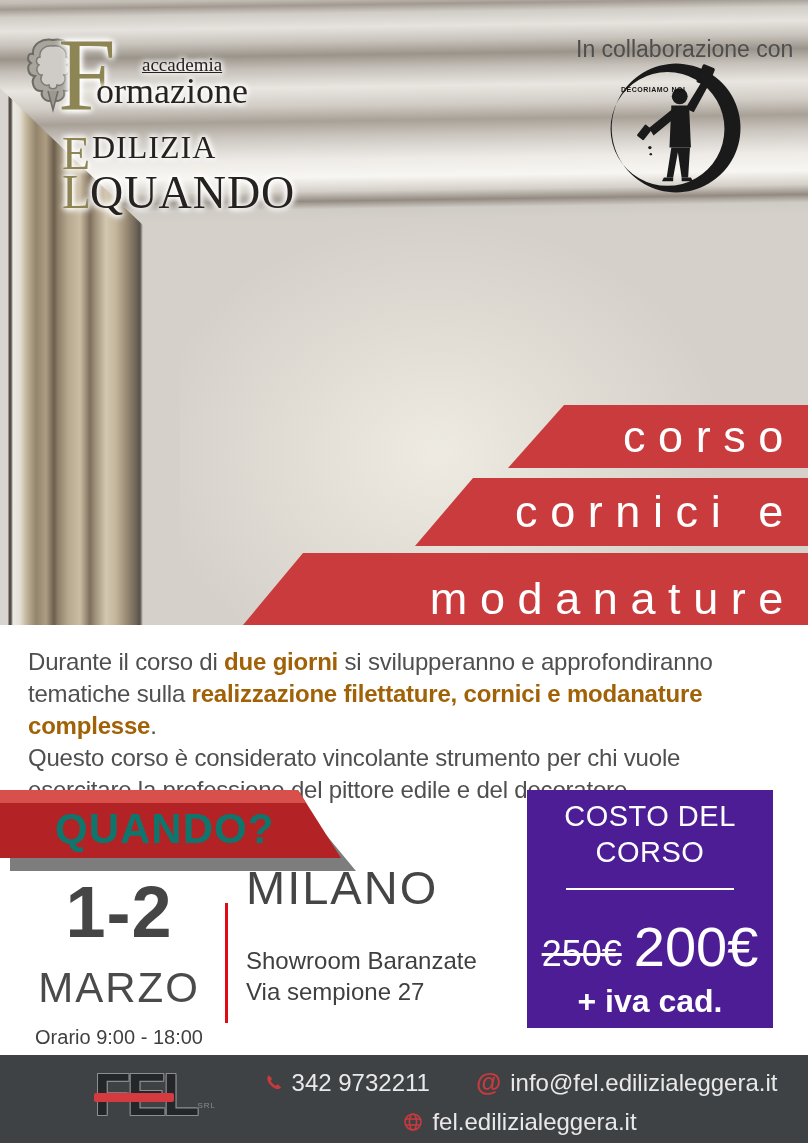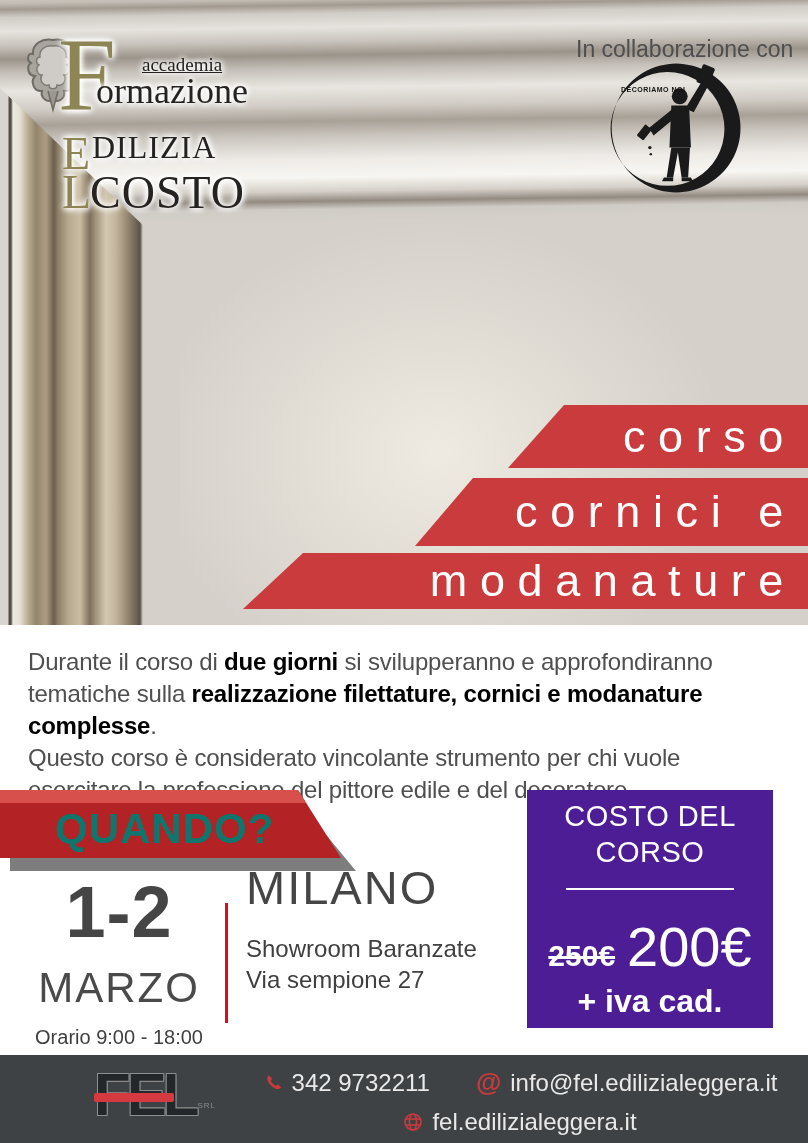--- a/index.html
+++ b/index.html
@@ -44,55 +44,55 @@
   
   .collab-label { position:absolute; left:576px; top:36px; font-size:23px; color:#4e4e4e; }
   .decoriamo { position:absolute; left:606px; top:58px; }
   .decoriamo-label { position:absolute; left:621px; top:86px; font-size:7px; font-weight:bold; letter-spacing:.5px; color:#141414; }
 
   
   .band { position:absolute; right:0; display:flex; align-items:center; justify-content:flex-end;
     background:#c93b3d; color:#fff; font-size:45px; font-weight:500; letter-spacing:.28em; padding-right:12px; }
   .band-1 { top:405px; left:508px; height:63px; clip-path:polygon(56px 0,100% 0,100% 100%,0 100%); }
   .band-2 { top:478px; left:415px; height:68px; clip-path:polygon(58px 0,100% 0,100% 100%,0 100%); }
-  .band-3 { top:553px; left:243px; height:56px; clip-path:polygon(60px 0,100% 0,100% 100%,0 100%); }
+  .band-3 { top:553px; left:243px; height:72px; clip-path:polygon(60px 0,100% 0,100% 100%,0 100%);align-items:flex-end; }
 
   
   .intro { position:absolute; left:28px; top:646px; width:760px; font-size:24px; line-height:32px; color:#4f4f4f; letter-spacing:-0.2px; }
-  .intro b { color:#000000; }
+  .intro b { color:#a16207; }
 
   
   .quando-shadow { position:absolute; left:10px; top:801px; width:346px; height:70px; background:#7d7d7d;
     clip-path:polygon(0 0,288px 0,100% 100%,0 100%); }
   .quando-main { position:absolute; left:0; top:790px; width:341px; height:68px; background:#b32225;
     clip-path:polygon(0 0,298px 0,100% 100%,0 100%); }
   .quando-strip { position:absolute; left:0; top:0; width:100%; height:13px; background:#d8504c; }
   .quando-label { position:absolute; left:55px; top:803px; width:240px; height:52px; display:flex; align-items:center;
     color:#0f766e; font-size:42px; font-weight:bold; letter-spacing:1px; }
 
   
   .cost-box { position:absolute; left:527px; top:790px; width:246px; height:238px; background:#4c1d95; color:#fff;
     display:flex; flex-direction:column; align-items:center; justify-content:center; text-align:center; }
   .cost-title { font-size:29px; line-height:36px; letter-spacing:.5px; font-weight:400; }
   .cost-divider { width:168px; height:2px; background:#fff; margin:18px 0 24px; }
   .price-row { display:flex; align-items:baseline; gap:12px; }
-  .old-price { font-size:30px; text-decoration:line-through; font-weight:700; }
+  .old-price { font-size:36px; text-decoration:line-through; font-weight:400; }
   .new-price { font-size:56px; font-weight:400; }
   .vat-note { font-size:32px; font-weight:700; margin-top:4px; }
 
   
   .schedule { position:absolute; left:18px; top:876px; width:202px; text-align:center; color:#4a4a4a; }
   .dates { font-size:72px; font-weight:bold; line-height:1; letter-spacing:1px; color:#454545; }
   .month { font-size:42px; letter-spacing:2px; margin-top:16px; }
   .hours { font-size:20px; margin-top:14px; color:#3f3f3f; }
   .red-divider { position:absolute; left:225px; top:903px; width:3px; height:120px; background:#e20a14; }
   .venue { position:absolute; left:246px; top:860px; width:260px; color:#4a4a4a; }
   .city { font-size:47px; letter-spacing:2px; font-weight:500; color:#454545; }
   .venue-line { font-size:24px; line-height:31px; color:#3f3f3f; }
-  .venue-line.first { margin-top:18px; }
+  .venue-line.first { margin-top:30px; }
 
   
   .footer { position:absolute; left:0; top:1055px; width:808px; height:88px; background:#3f4245; }
   .fel-mark { position:absolute; left:94px; top:10px; width:130px; height:66px; }
   .fel-letters { font-family:"Liberation Sans",sans-serif; font-size:60px; font-weight:bold; letter-spacing:-4px;
     color:#24272a; line-height:60px;
     text-shadow:-1px -1px 0 #8e8e8e, 1px -1px 0 #8e8e8e, -1px 1px 0 #8e8e8e, 1px 1px 0 #8e8e8e; }
   .fel-bar { position:absolute; left:0px; top:28px; width:80px; height:9px; background:#d43a3f; border-radius:2px; }
   .fel-srl { position:absolute; right:8px; top:36px; font-size:8px; letter-spacing:1px; color:#8b8b8b; }
   .contacts { position:absolute; left:250px; top:12px; width:540px; }
@@ -116,21 +116,21 @@
         <path d="M29 4 C18 2 8 8 9 18 C4 16 2 24 7 27 C2 30 4 40 11 40 C6 46 10 56 18 55 C16 62 24 68 29 63 C34 68 42 62 40 55 C48 56 52 46 47 40 C54 40 56 30 51 27 C56 24 54 16 49 18 C50 8 40 2 29 4 Z" fill="#a8a49e" stroke="#6e6a64" stroke-width="2"></path>
         <path d="M29 10 C21 9 15 14 16 21 C12 21 11 27 15 29 C11 32 13 39 18 39 C15 44 19 51 25 49 C25 54 33 54 33 49 C39 51 43 44 40 39 C45 39 47 32 43 29 C47 27 46 21 42 21 C43 14 37 9 29 10 Z" fill="#cfccc7" stroke="#7d7973" stroke-width="1.5"></path>
         <path d="M24 55 L29 74 L34 55" fill="#9b9791" stroke="#6e6a64" stroke-width="1.5"></path>
       </svg>
       <span class="big-f init">F</span>
       <span class="accademia dark">accademia</span>
       <span class="ormazione dark">ormazione</span>
       <span class="edi-e init">E</span>
       <span class="edi-rest dark">DILIZIA</span>
       <span class="leg-l init">L</span>
-      <span class="leg-rest dark">COSTO</span>
+      <span class="leg-rest dark">QUANDO</span>
     </div>
 
     <div class="collab-label">In collaborazione con</div>
     <svg class="decoriamo" width="140" height="140" viewBox="0 0 150 150">
       <path fill-rule="evenodd" fill="#1a1a1a" d="M75 6 a69 69 0 1 0 0.2 0 Z M66 15 a61 61 0 1 1 -0.2 0 Z"></path>
       <g fill="#1a1a1a">
         <circle cx="79" cy="41" r="8.5"></circle>
         <path d="M70 51 L89 51 L91 96 L68 96 Z"></path>
         <path d="M85 54 L104 23 L111 27 L94 58 Z"></path>
         <rect x="100" y="8" width="14" height="21" rx="2" transform="rotate(22 107 18)"></rect>

